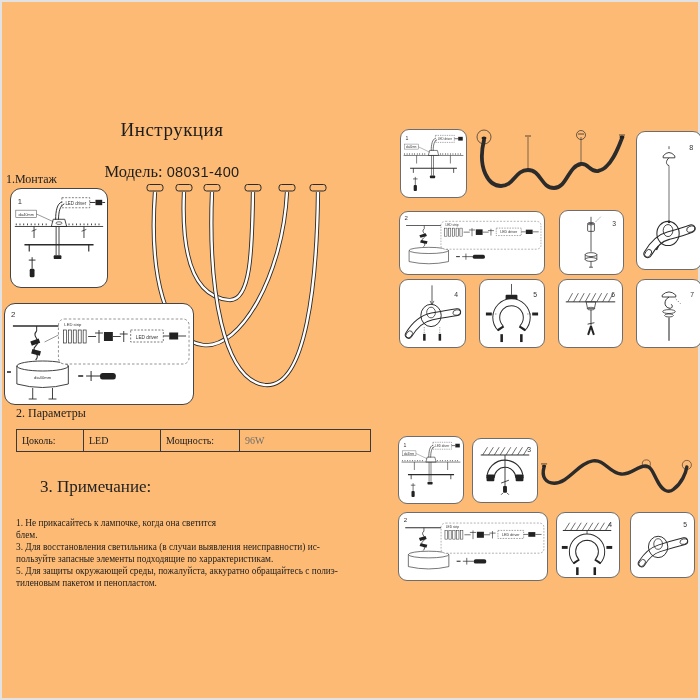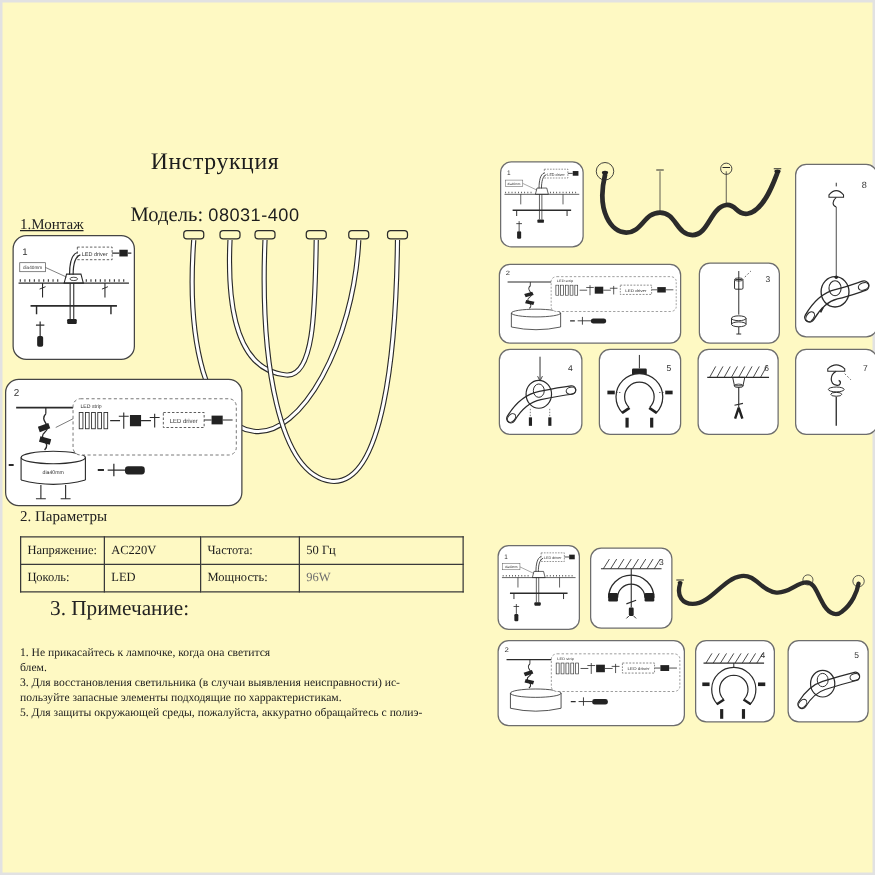--- a/index.html
+++ b/index.html
@@ -1,17 +1,17 @@
 <!DOCTYPE html>
 <html><head>
 <meta charset="utf-8">
 <style>
   html,body{margin:0;padding:0;}
   body{width:700px;height:700px;background:#fdfdfd;font-family:"Liberation Serif",serif;color:#1d1d1d;position:relative;overflow:hidden;}
-  .page{position:absolute;inset:0;background:#fef9c3;border:2px solid #e2e2e2;box-sizing:border-box;}
+  .page{position:absolute;inset:0;background:#fdba74;border:2px solid #e2e2e2;box-sizing:border-box;}
   .abs{position:absolute;}
   .title-block{left:55px;top:116px;width:230px;text-align:center;line-height:1.25;}
   .title-line1{font-size:19px;letter-spacing:.5px;}
   .title-line2{font-size:16.5px;margin-top:20px;}
   .model-num{font-family:"Liberation Sans",sans-serif;font-size:14.5px;letter-spacing:.4px;}
   .sec-head{font-size:12px;color:#222;}
   .panel{position:absolute;border:1px solid #6d6d6d;border-radius:9px;background:#fff;box-sizing:border-box;}
   .panel.big{border-color:#454545;border-radius:11px;}
   .panel svg{position:absolute;inset:0;width:100%;height:100%;}
   svg{display:block;}
@@ -26,21 +26,21 @@
 </head>
 <body>
 
 <div class="page">
 
   <div class="abs title-block">
     <div class="title-line1">Инструкция</div>
     <div class="title-line2"><span>Модель:</span> <span class="model-num">08031-400</span></div>
   </div>
 
-  <div class="abs sec-head" style="left:14px;top:170px;text-decoration:underline;">1.Монтаж</div>
+  <div class="abs sec-head" style="left:4px;top:170px;">1.Монтаж</div>
 
   <div class="panel big" style="left:8px;top:186px;width:98px;height:100px;">
     <svg viewBox="0 0 100 100">
       <text x="7" y="15" font-size="8">1</text>
       <g>
         <rect x="53" y="8" width="29" height="10.5" fill="#fff" stroke="#444" stroke-width=".7" stroke-dasharray="2 1.5"></rect>
         <text x="67.5" y="15.6" font-size="4.6" text-anchor="middle">LED driver</text>
         <line x1="82" y1="13" x2="88" y2="13" class="ink" stroke-width="1"></line>
         <rect x="88" y="10.2" width="7" height="5.6" fill="#222"></rect>
         <line x1="95" y1="13" x2="98" y2="13" class="ink" stroke-width="1"></line>
@@ -155,42 +155,37 @@
         <line x1="160" y1="32" x2="166" y2="32" class="ink" stroke-width=".9"></line>
         <rect x="166" y="28.5" width="9" height="7" fill="#222"></rect>
         <line x1="175" y1="32" x2="183" y2="32" class="ink" stroke-width=".9"></line>
       </g>
     </svg>
   </div>
 
   <div class="abs sec-head" style="left:14px;top:404px;">2. Параметры</div>
   <table class="params abs" style="left:14px;top:427px;">
     <tbody>
-        <tr>
-      <td class="c0">Напряжение:</td>
-      <td class="c1">AC220V</td>
-      <td class="c2">Частота:</td>
-      <td class="c3">50 Гц</td>
-    </tr>
     <tr>
       <td class="c0">Цоколь:</td>
       <td class="c1">LED</td>
       <td class="c2">Мощность:</td>
       <td class="c3 muted">96W</td>
     </tr>
   </tbody>
     </table>
 
   <div class="abs sec-head" style="left:14px;top:475px;font-size:17px;margin-left:24px;">3. Примечание:</div>
   <div class="abs notes" style="left:14px;top:516px;">
     <div>1. Не прикасайтесь к лампочке, когда она светится</div>
     <div>блем.</div>
     <div>3. Для восстановления светильника (в случаи выявления неисправности) ис-</div>
     <div>пользуйте запасные элементы подходящие по харрактеристикам.</div>
     <div>5. Для защиты окружающей среды, пожалуйста, аккуратно обращайтесь с полиэ-</div>
+    <div>тиленовым пакетом и пенопластом.</div>
   </div>
 
   <div class="panel" style="left:398px;top:127px;width:67px;height:69px;">
     <svg viewBox="0 0 100 100" preserveAspectRatio="none">
       <text x="7" y="15" font-size="8">1</text>
       <rect x="53" y="8" width="29" height="10.5" fill="#fff" stroke="#444" stroke-width=".7" stroke-dasharray="2 1.5"></rect>
       <text x="67.5" y="15.6" font-size="4.6" text-anchor="middle">LED driver</text>
       <line x1="82" y1="13" x2="88" y2="13" class="ink" stroke-width="1"></line>
       <rect x="88" y="10.2" width="7" height="5.6" fill="#222"></rect>
       <rect x="5" y="21" width="21.5" height="7.5" fill="#fff" stroke="#555" stroke-width=".6"></rect>

